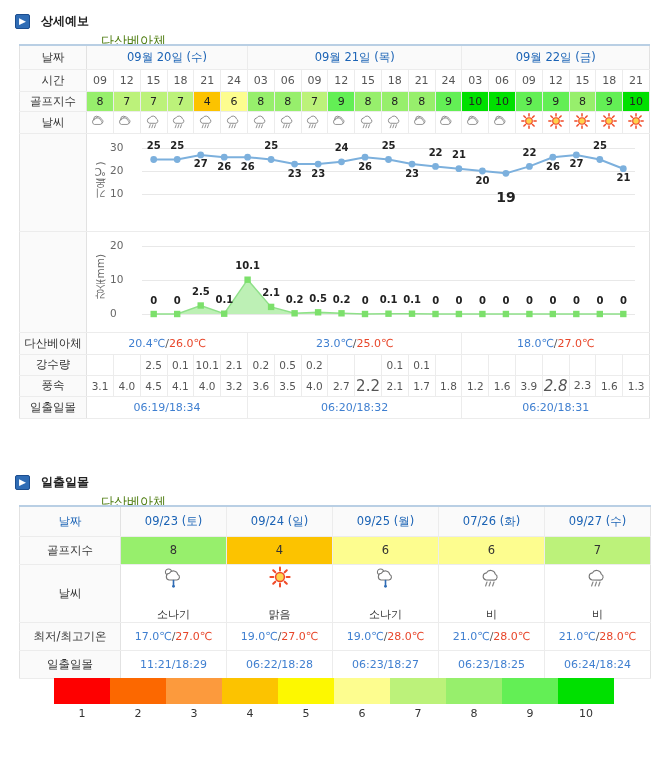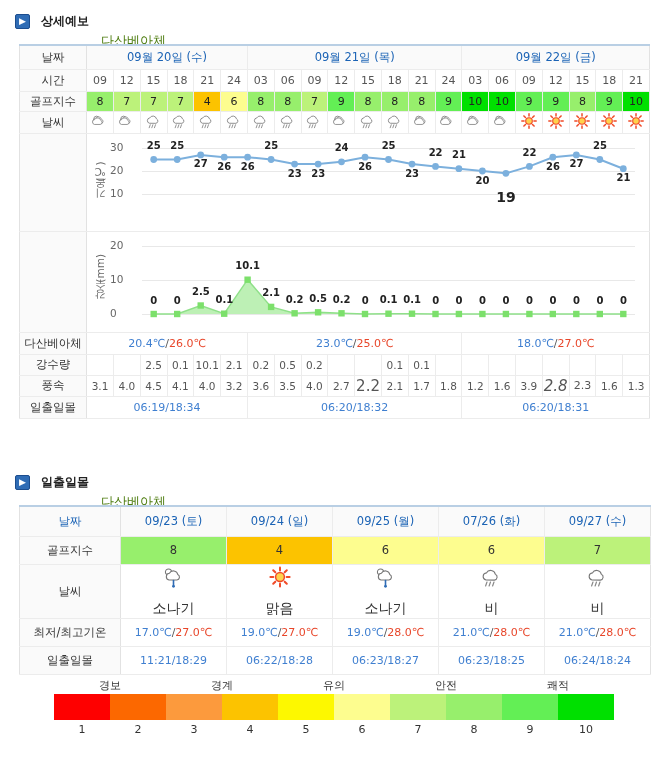--- a/index.html
+++ b/index.html
@@ -85,21 +85,21 @@
   }
   .tick { position: absolute; font-size: 10.5px; color: #666; text-align: left; }
   .gridline { position: absolute; height: 1px; background: #e8e8e8; }
   .chart-svg { position: absolute; left: 0; top: 0; }
 
   
   #weekly-table { position: absolute; left: 19px; top: 505px; width: 631px; }
   .wk-day { font-weight: bold; color: #1b63b5; font-size: 11.5px; background:#fafafa; height: 30px; }
   .wk-gi { height: 28px; font-size: 11.5px; color: #333; }
   .wk-wx { height: 52px; background: #fff; }
-  .wk-wx .wxname { font-size: 14px; color: #333; margin-top: 8px; }
+  .wk-wx .wxname { font-size: 11px; color: #333; margin-top: 15px; }
   .wk-temp { height: 28px; font-size: 11px; }
   .wk-sun  { height: 28px; font-size: 11px; }
 
   
   #legend { position: absolute; left: 0; top: 678px; width: 668px; }
   .lg-labels, .lg-nums { position: relative; width: 560px; margin: 0 auto; height: 16px; }
   .lg-labels span, .lg-nums span {
     position: absolute; font-size: 11px; color: #333; text-align: center;
     transform: translateX(-50%);
   }
@@ -618,27 +618,20 @@
       <td class="wk-sun blue">11:21/18:29</td>
           <td class="wk-sun blue">06:22/18:28</td>
           <td class="wk-sun blue">06:23/18:27</td>
           <td class="wk-sun blue">06:23/18:25</td>
           <td class="wk-sun blue">06:24/18:24</td>
         </tr>
     </tbody>
   </table>
 
   <div id="legend">
-    <div class="lg-labels" id="lg-labels">
-        <span style="left: 56px;">경보</span>
-        <span style="left: 168px;">경계</span>
-        <span style="left: 280px;">유의</span>
-        <span style="left: 392px;">안전</span>
-        <span style="left: 504px;">쾌적</span>
-      </div>
     <div class="lg-bar" id="lg-bar">
         <div style="background: rgb(254, 0, 0);"></div>
         <div style="background: rgb(252, 104, 0);"></div>
         <div style="background: rgb(252, 154, 61);"></div>
         <div style="background: rgb(252, 195, 0);"></div>
         <div style="background: rgb(253, 248, 0);"></div>
         <div style="background: rgb(253, 253, 143);"></div>
         <div style="background: rgb(188, 242, 122);"></div>
         <div style="background: rgb(151, 239, 108);"></div>
         <div style="background: rgb(99, 239, 85);"></div>

